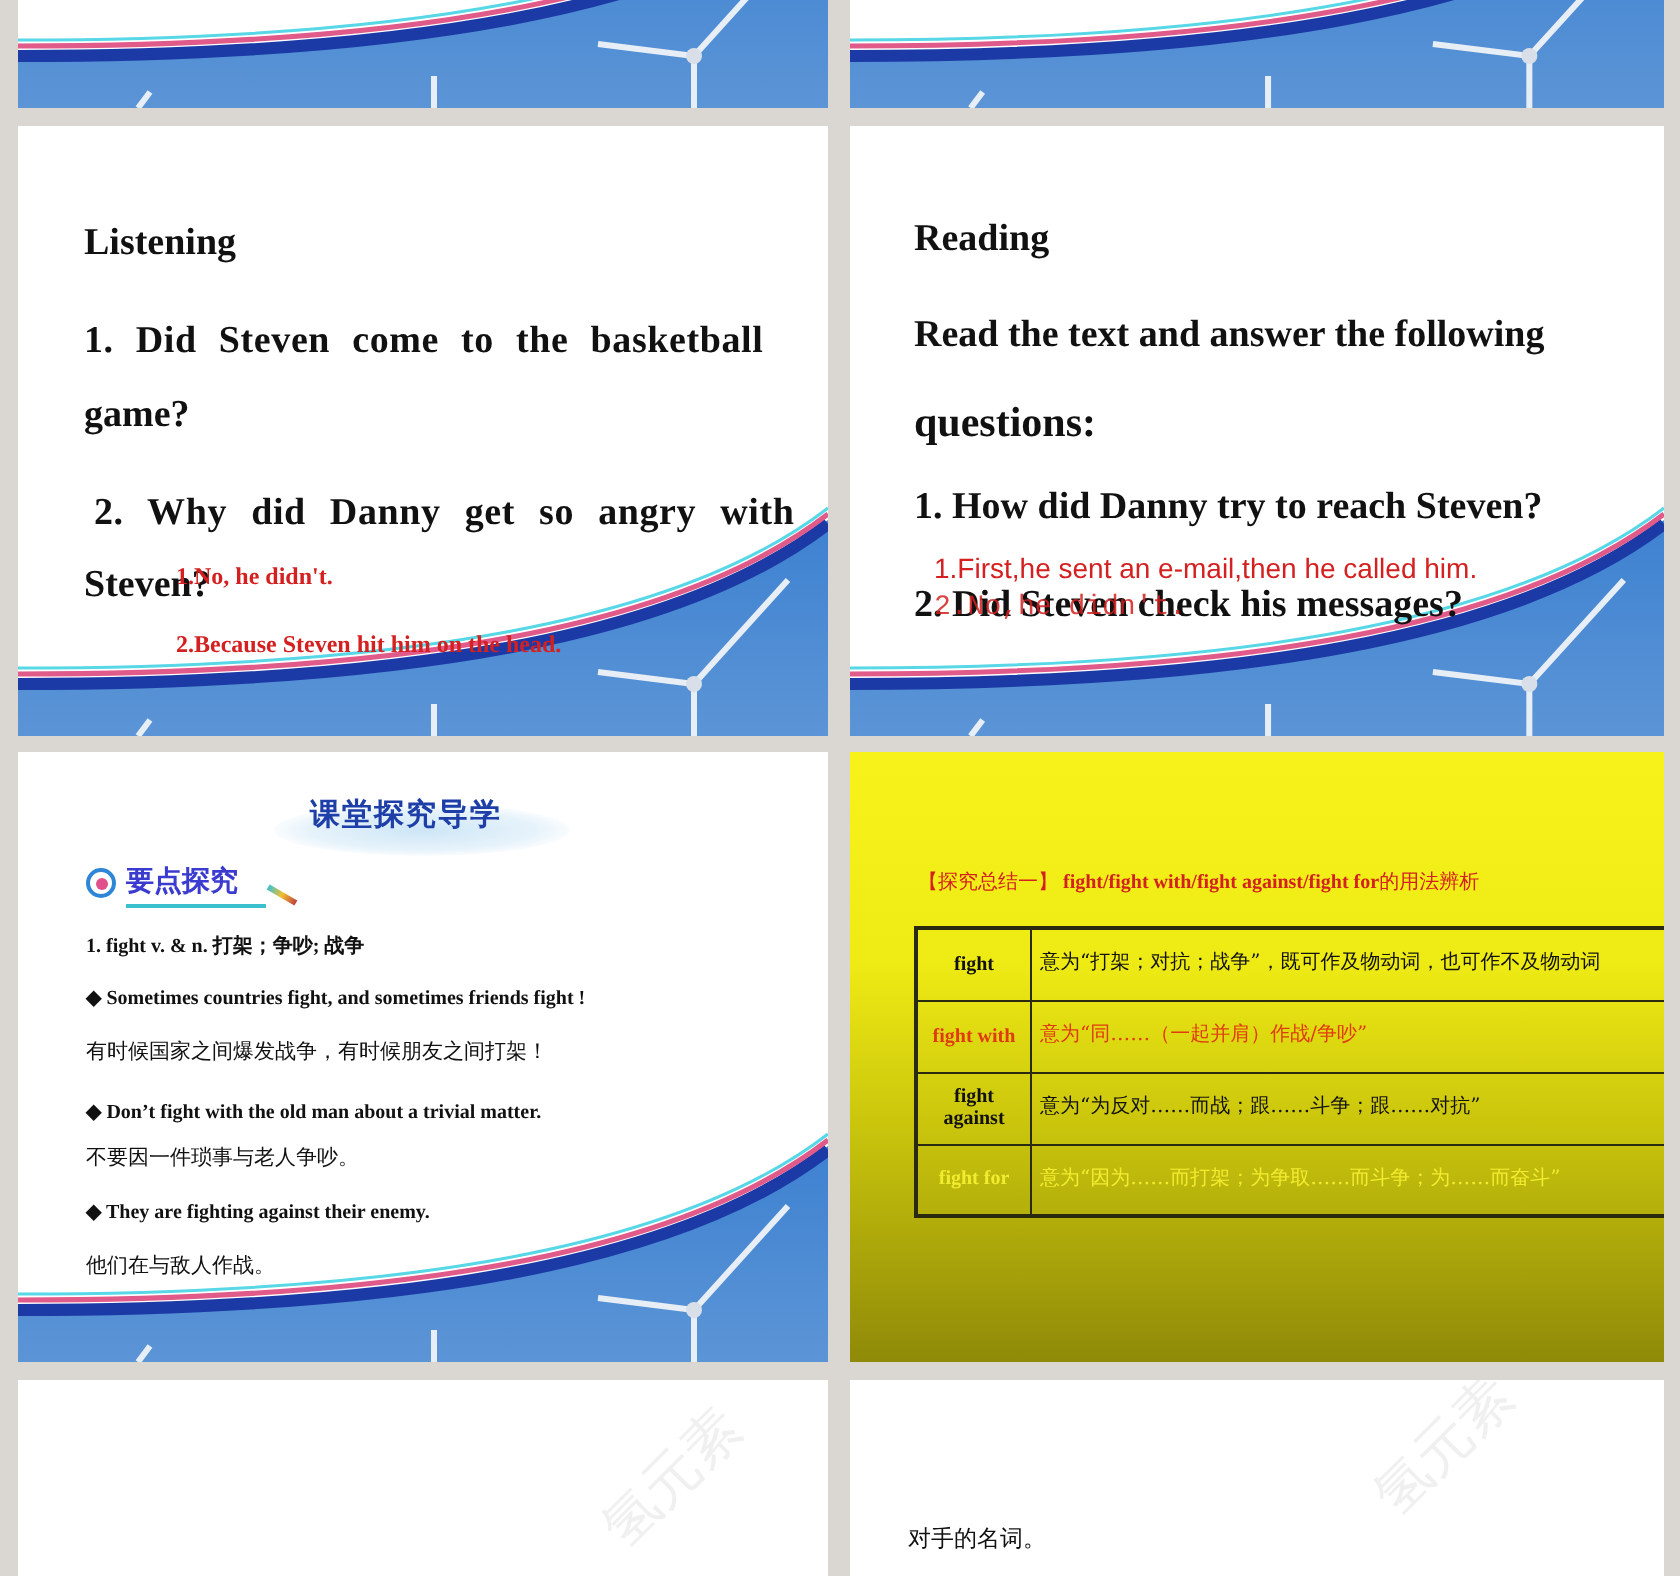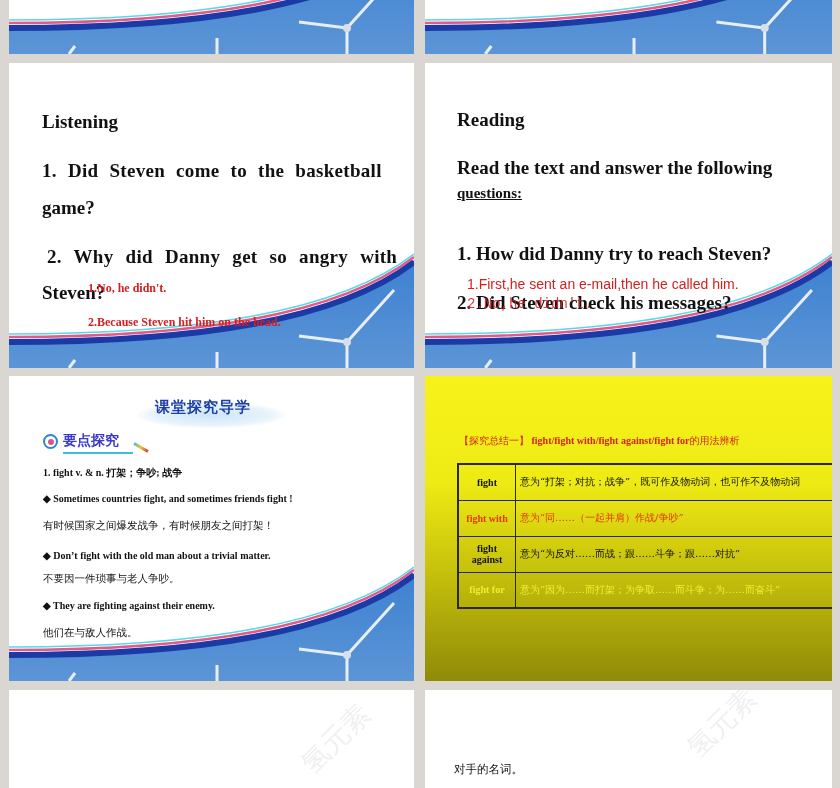--- a/index.html
+++ b/index.html
@@ -29,21 +29,21 @@
   .q1a { left:33px; top:97px; font-size:19px; word-spacing:6px; letter-spacing:0.3px;}
   .q1b { left:33px; top:134px; font-size:19px; }
   .q2a { left:38px; top:183px; font-size:19px; word-spacing:7px; letter-spacing:0.3px;}
   .q2b { left:33px; top:219px; font-size:19px; }
   .ans1 { left:79px; top:218px; font-size:12px; color:#d42020; }
   .ans2 { left:79px; top:252px; font-size:12px; color:#d42020; }
 
   
   .read-title { left:32px; top:46px; font-size:19px; }
   .read-inst1 { left:32px; top:94px; font-size:19px; }
-  .read-inst2 { left:32px; top:122px; font-size:15px;text-decoration:underline; }
+  .read-inst2 { left:32px; top:136px; font-size:21px; }
   .read-q1 { left:32px; top:180px; font-size:19px; }
   .read-a1 { left:42px; top:213px; font-size:14px; font-weight:normal; font-family:"Liberation Sans", sans-serif; color:#d42020; }
   .read-q2 { left:32px; top:229px; font-size:19px; }
   .read-a2 { left:42px; top:233px; font-size:14px; font-weight:normal; font-family:Liberation Mono, monospace; color:#d42020; opacity:0.85; }
 
   
   .cloud-title { position:absolute; left:128px; top:18px; width:148px; height:36px; }
   .cloud-title .cloud-bg { position:absolute; left:0; top:8px; width:148px; height:26px;
     background:radial-gradient(ellipse at center, #cde6f7 0%, #e7f3fb 55%, rgba(255,255,255,0) 75%); border-radius:50%; }
   .cloud-title span { position:absolute; left:18px; top:4px; font-size:15px; font-weight:bold; color:#1e3fa8; font-family:"DejaVu Sans", sans-serif; letter-spacing:1px; }

